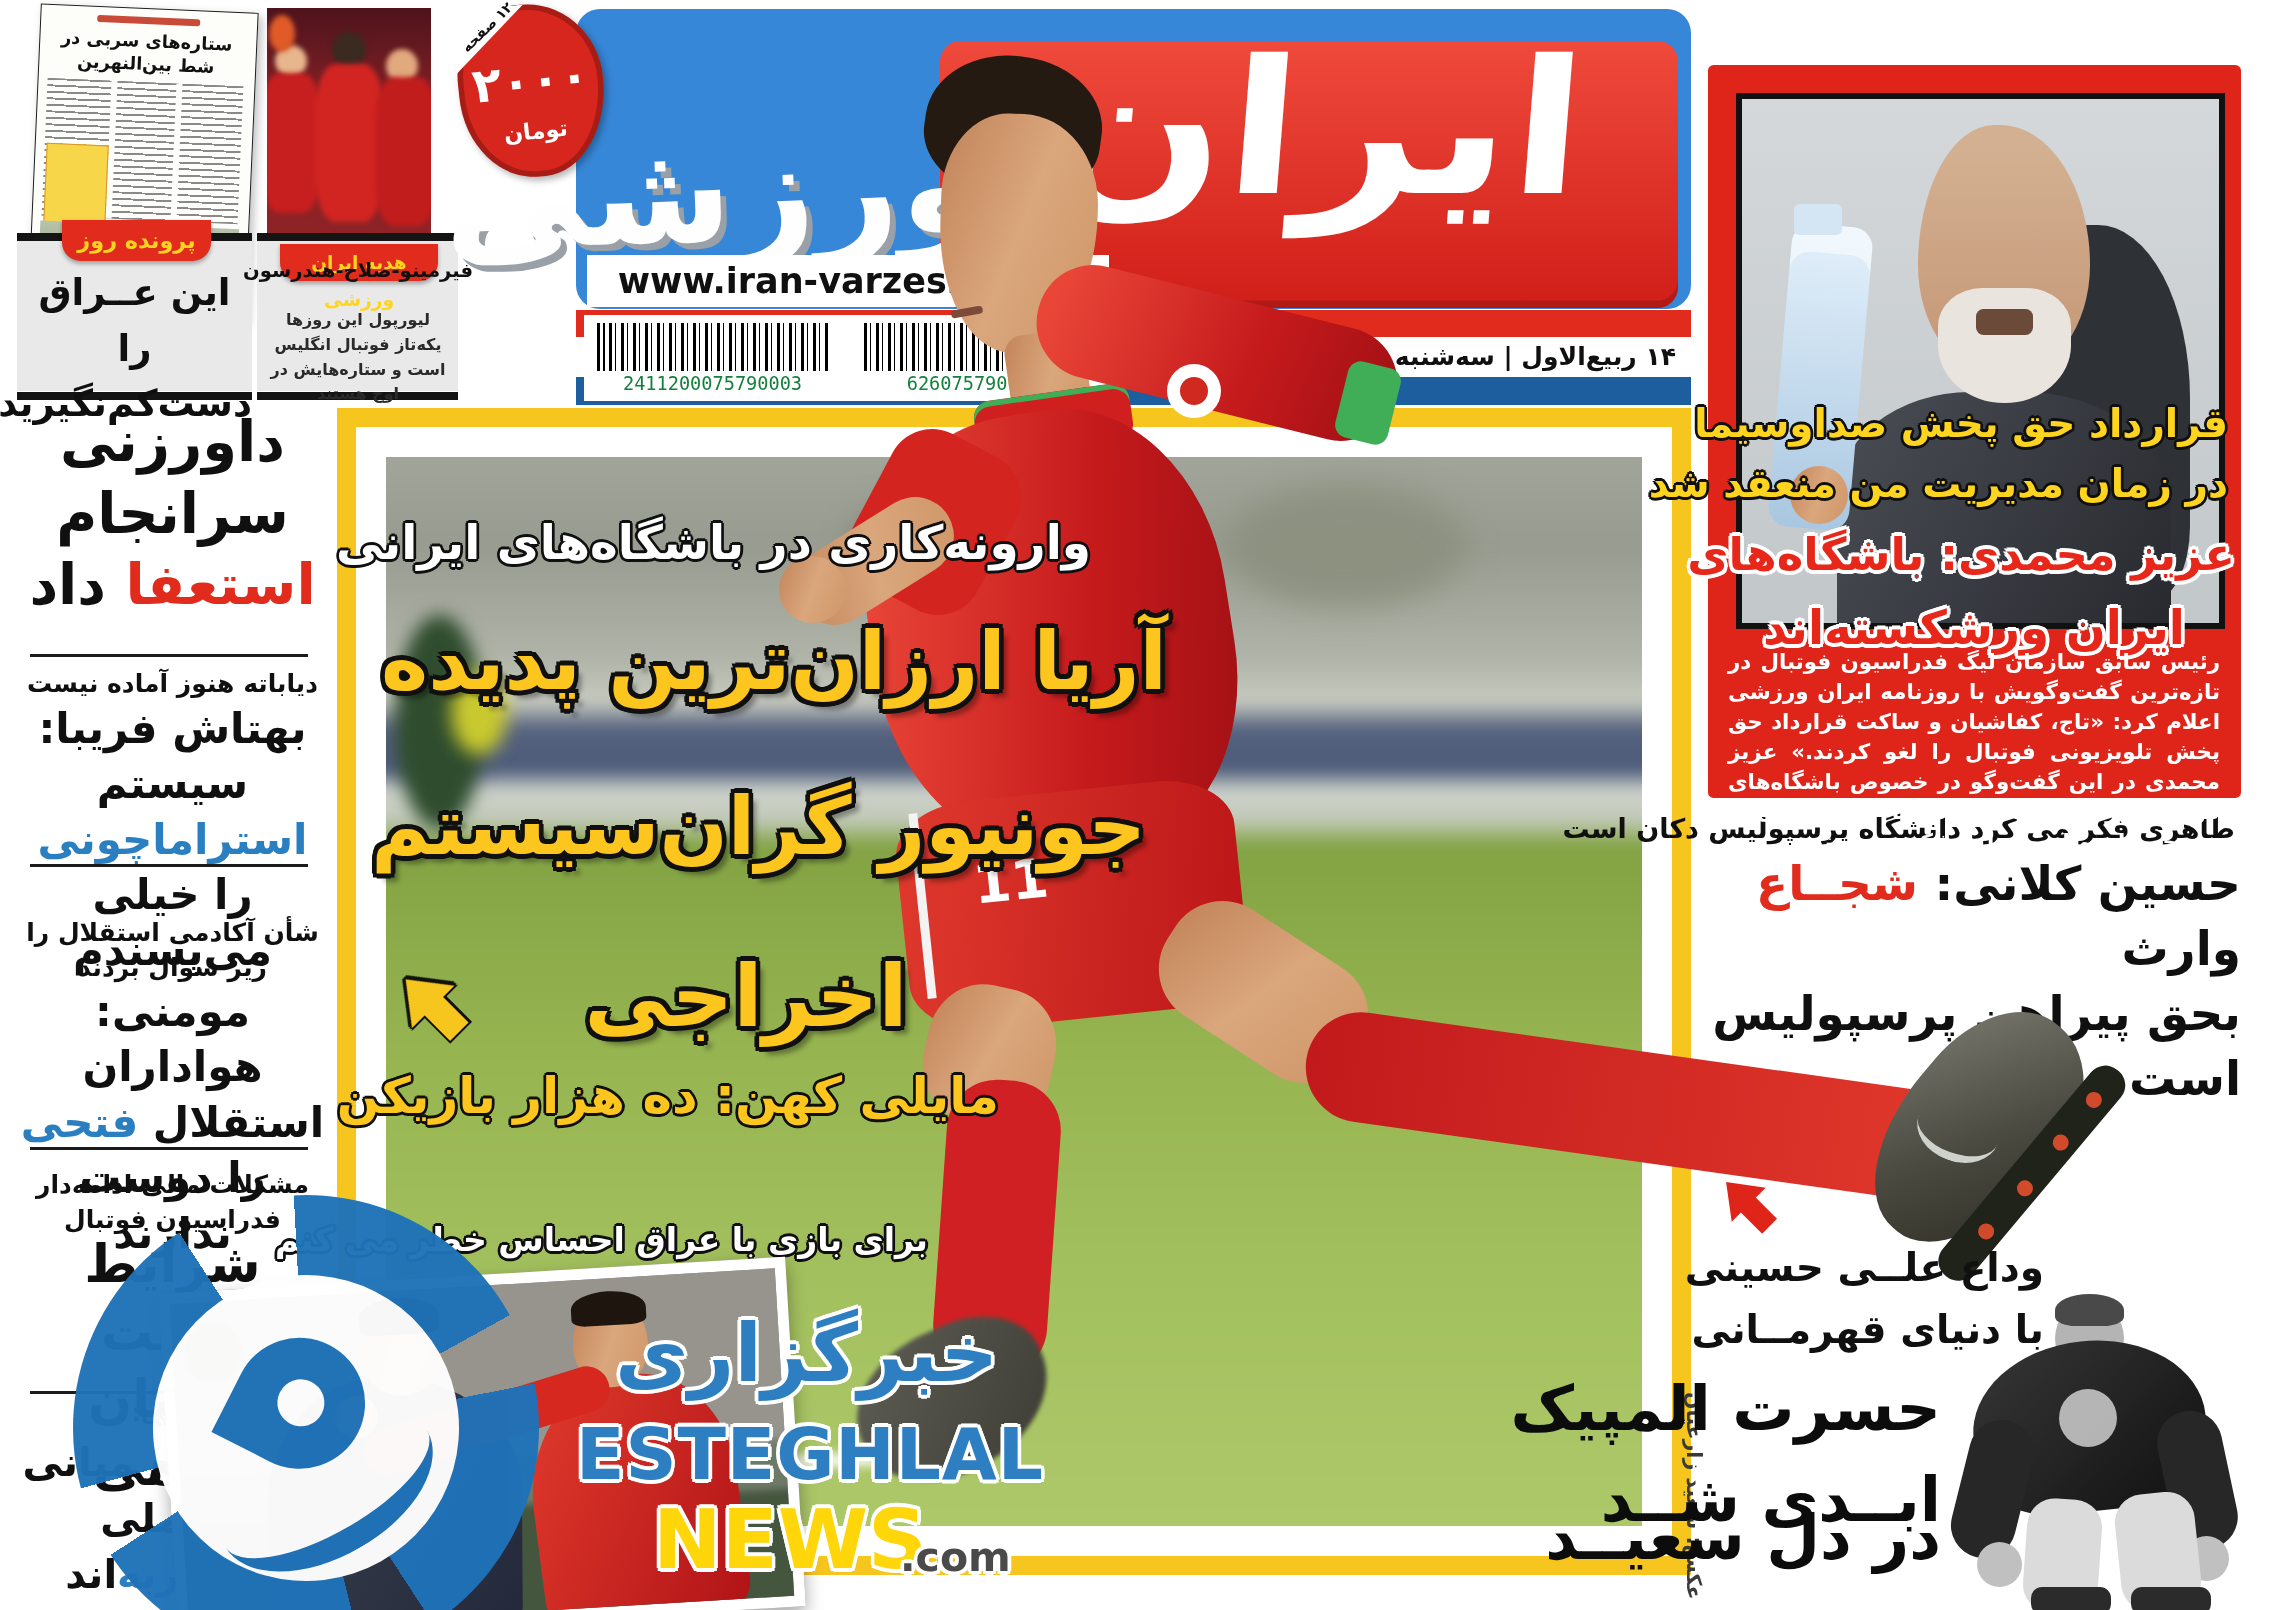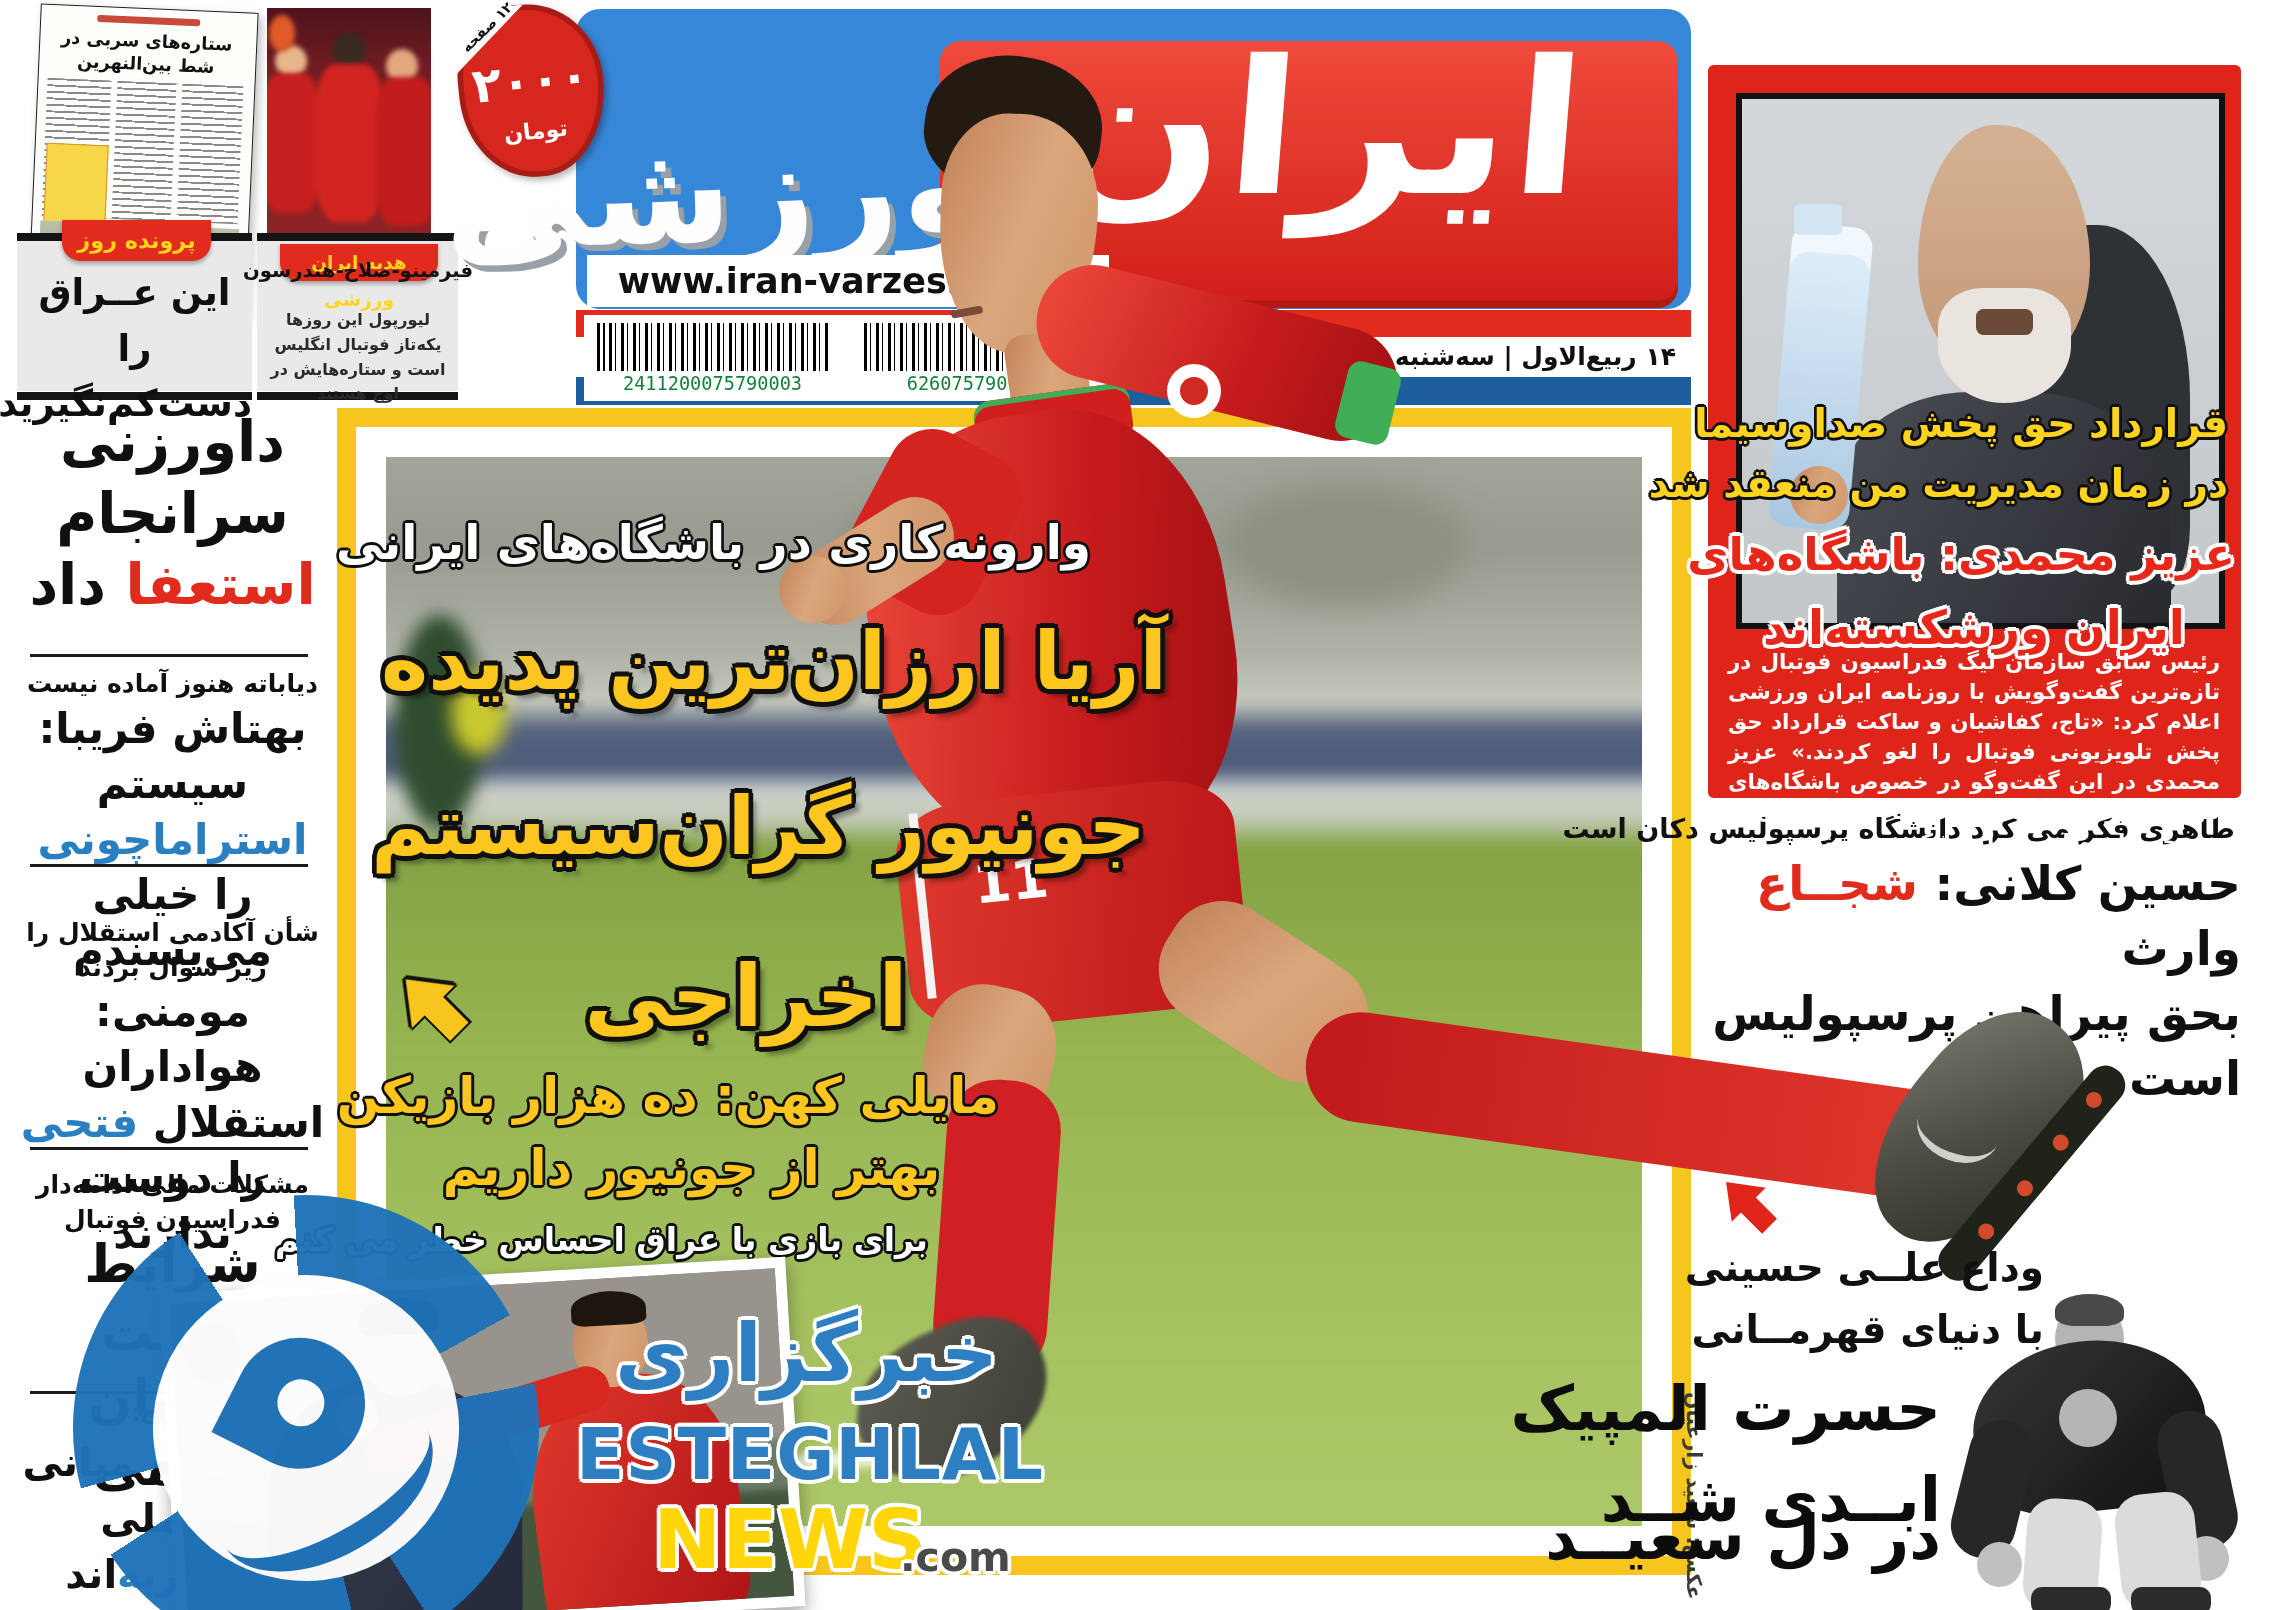--- a/index.html
+++ b/index.html
@@ -278,21 +278,20 @@
 
   <div class="abs ptx ob fa c nw" style="left:373px;top:498px;width:718px;font-size:47px;">وارونه‌کاری در باشگاه‌های ایرانی</div>
   <div class="abs ptx obt ylw fa c nw" style="left:359px;top:598px;width:830px;font-size:80px;">آریا ارزان‌ترین پدیده</div>
   <div class="abs ptx obt ylw fa c nw" style="left:410px;top:763px;width:736px;font-size:80px;">جونیور گران‌سیستم</div>
   <div class="abs ptx obt ylw fa c nw" style="left:485px;top:929px;width:522px;font-size:86px;">اخراجی</div>
   <div class="arrow outl" style="left:395px;top:968px;width:75px;height:75px;z-index:5;">
     <div class="sh" style="right:0;top:24px;width:43px;height:26px;background:#f6c51e;"></div>
     <div class="hd" style="left:0;top:7.5px;border-top:30px solid transparent;border-bottom:30px solid transparent;border-right:39px solid #f6c51e;"></div>
   </div>
   <div class="abs ptx ob ylw fa c nw" style="left:384px;top:1050px;width:615px;font-size:50px;">مایلی کهن: ده هزار بازیکن</div>
-  <div class="abs ptx ob ylw fa c nw" style="left:421px;top:1122px;width:541px;font-size:50px;">بهتر از جونیور داریم</div>
   <div class="abs ptx ob fa c nw" style="left:406px;top:1203px;width:522px;font-size:33px;">برای بازی با عراق احساس خطر می کنم</div>
   <div class="abs credit fa nw">عکس: سعید زارعیان</div>
 
   <div class="abs inset">
     <div class="in-bg"></div>
     <div class="blob" style="left:2%;top:6%;width:56px;height:62px;background:#4a433c;"></div>
     <div class="abs" style="left:14%;top:26%;width:42%;height:78%;background:linear-gradient(120deg,#39404f,#23293a);border-radius:46% 54% 12% 16% / 50% 44% 10% 12%;transform:rotate(3deg);"></div>
     <div class="abs skin" style="left:31%;top:5%;width:80px;height:89px;border-radius:48%;"></div>
     <div class="abs" style="left:31%;top:2%;width:80px;height:37px;background:#17120d;border-radius:50% 50% 20% 20%;"></div>
     <div class="abs" style="left:58%;top:30%;width:34%;height:76%;background:linear-gradient(120deg,#e23b2d,#b01316);border-radius:50% 44% 14% 14%;transform:rotate(-4deg);"></div>

